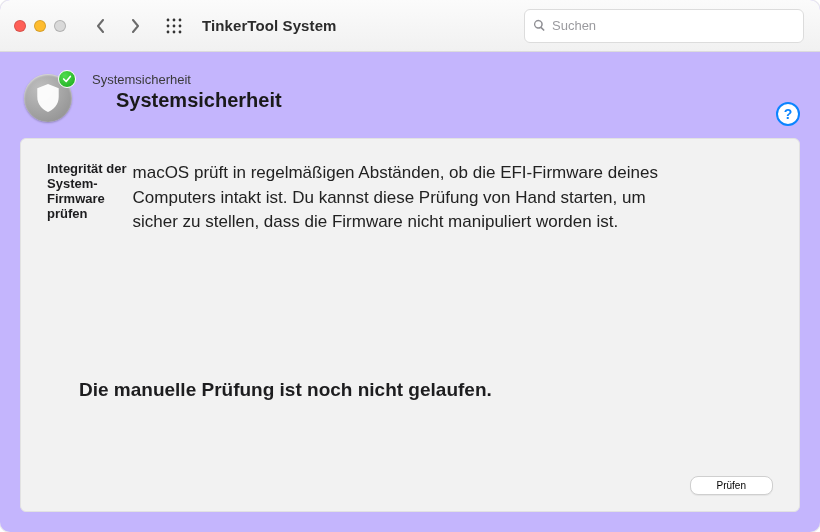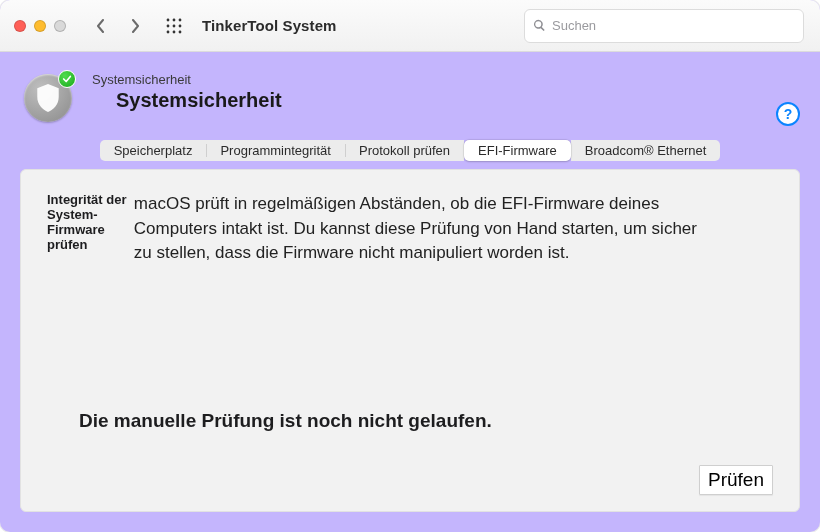--- a/index.html
+++ b/index.html
@@ -156,23 +156,23 @@
   .status-text {
     position:absolute; left: 12px; top: 240px;
     font-size: 19px; font-weight: 700; padding-left: 46px;
   }
   .actions {
     margin-top:auto; display:flex; justify-content:flex-end;
   }
   .push-btn {
     background: #ffffff;
     border: 0.5px solid #cfcfcf;
-    border-radius: 1px;
-    padding: 3px 8px;
-    font-size: 19px;
+    border-radius: 8px;
+    padding: 3px 26px;
+    font-size: 10px;
     box-shadow: 0 1px 1px rgba(0,0,0,.06);
   }
 </style>
 </head>
 <body>
 
 <div class="window">
 
   <div class="toolbar">
     <div class="traffic-lights">
@@ -228,29 +228,20 @@
     </div>
     <div class="header-text">
       <div class="breadcrumb">Systemsicherheit</div>
       <div class="page-title">Systemsicherheit</div>
     </div>
     <div class="help-btn">
       <span>?</span>
     </div>
   </div>
 
-  <div class="tabs-wrap">
-    <div class="tabs">
-      <div class="tab">Speicherplatz</div>
-      <div class="tab">Programmintegrität</div>
-      <div class="tab">Protokoll prüfen</div>
-      <div class="tab active">EFI-Firmware</div>
-      <div class="tab">Broadcom® Ethernet</div>
-    </div>
-  </div>
 
   <div class="panel">
     <div class="section-title">Integrität der System-Firmware prüfen</div>
     <div class="section-body">macOS prüft in regelmäßigen Abständen, ob die EFI-Firmware deines Computers intakt ist. Du kannst diese Prüfung von Hand starten, um sicher zu stellen, dass die Firmware nicht manipuliert worden ist.</div>
     <div class="status-text">Die manuelle Prüfung ist noch nicht gelaufen.</div>
     <div class="actions">
       <button class="push-btn">Prüfen</button>
     </div>
   </div>
 

